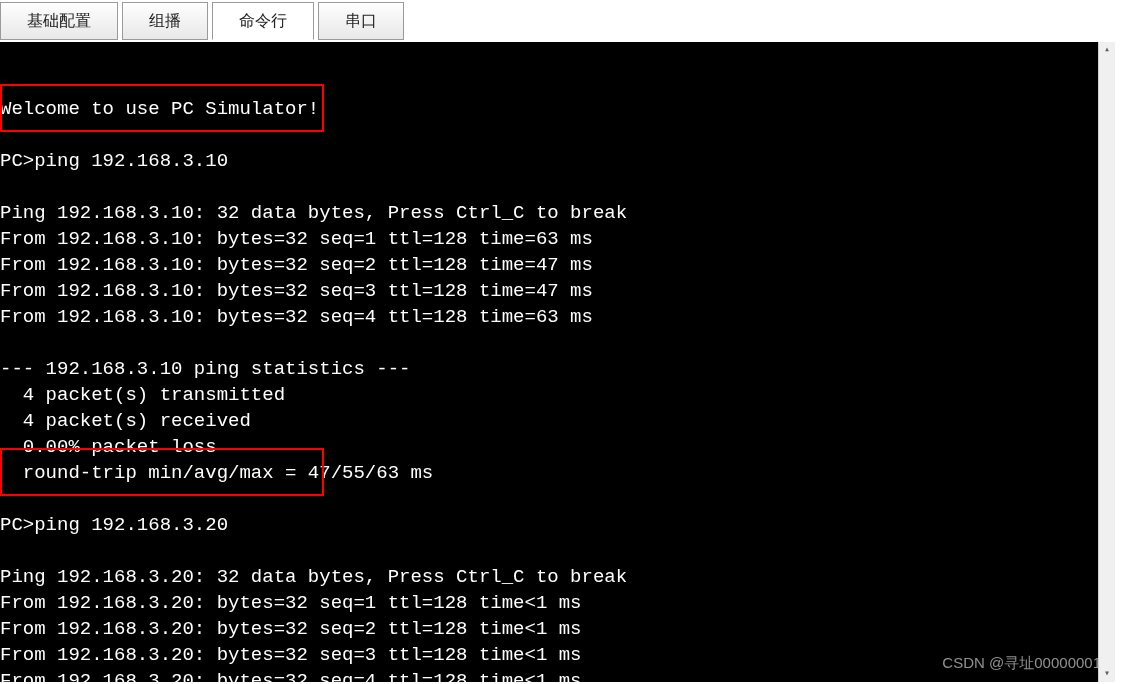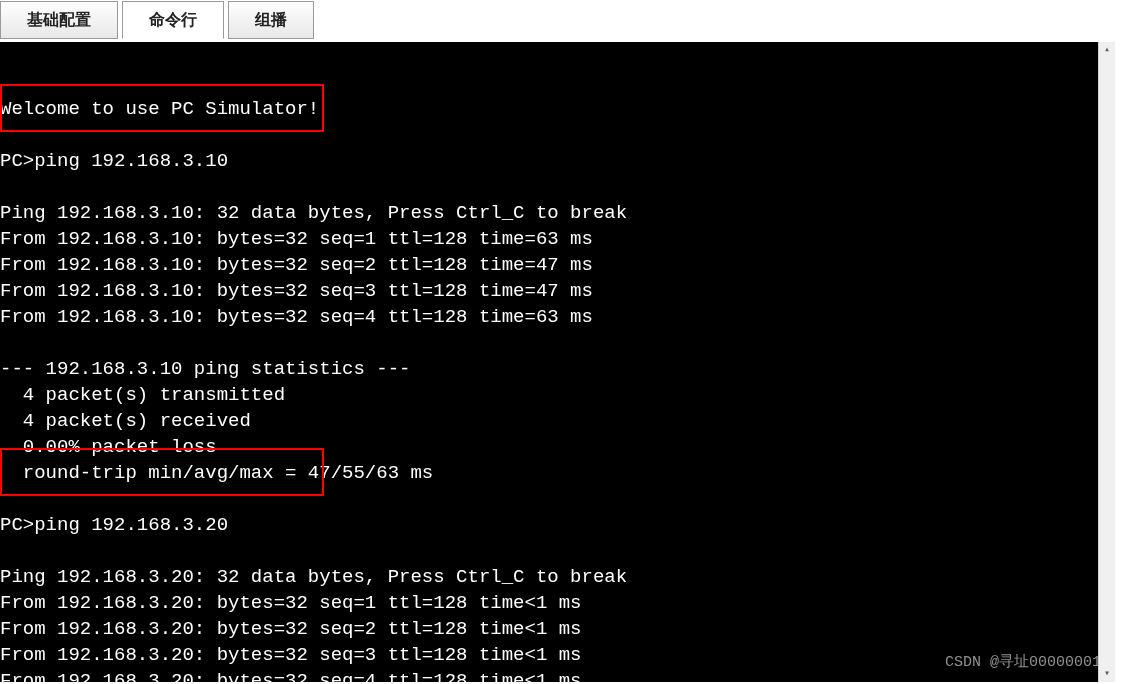--- a/index.html
+++ b/index.html
@@ -6,26 +6,25 @@
     margin: 0;
     padding: 0;
     width: 1129px;
     height: 684px;
     font-family: "Microsoft YaHei", "SimSun", Arial, sans-serif;
     background: #ffffff;
     overflow: hidden;
   }
   .tabs {
     display: flex;
-    align-items: center;
+    align-items: flex-end;
     height: 40px;
     padding-top: 0;
     background: #ffffff;
     border-bottom: none;
-    font-weight: bold;
   }
   .tab {
     height: 36px;
     line-height: 36px;
     padding: 0 26px;
     border: 1px solid #9a9a9a;
     background: linear-gradient(#fefefe, #e8e8e8);
     font-size: 16px;
     color: #222;
     margin-right: 4px;
@@ -78,32 +77,33 @@
     justify-content: center;
     font-size: 10px;
     color: #606060;
     cursor: pointer;
   }
   .watermark {
     position: absolute;
     right: 14px;
     bottom: 6px;
     color: rgba(220,220,220,0.65);
-    font-family: Liberation Mono, monospace;
+    font-family: Liberation Sans, sans-serif;
     font-size: 15px;
     pointer-events: none;
   }
 </style>
 </head>
 <body>
 
 <div class="tabs">
   <div class="tab">基础配置</div>
+  <div class="tab">组播</div>
   <div class="tab active">命令行</div>
-  <div class="tab">组播</div>
+  <div class="tab">串口</div>
 </div>
 
 <div class="terminal-wrap">
   <div class="terminal" id="term-lines"><div>Welcome to use PC Simulator!</div><div>&nbsp;</div><div>PC&gt;ping 192.168.3.10</div><div>&nbsp;</div><div>Ping 192.168.3.10: 32 data bytes, Press Ctrl_C to break</div><div>From 192.168.3.10: bytes=32 seq=1 ttl=128 time=63 ms</div><div>From 192.168.3.10: bytes=32 seq=2 ttl=128 time=47 ms</div><div>From 192.168.3.10: bytes=32 seq=3 ttl=128 time=47 ms</div><div>From 192.168.3.10: bytes=32 seq=4 ttl=128 time=63 ms</div><div>&nbsp;</div><div>--- 192.168.3.10 ping statistics ---</div><div>  4 packet(s) transmitted</div><div>  4 packet(s) received</div><div>  0.00% packet loss</div><div>  round-trip min/avg/max = 47/55/63 ms</div><div>&nbsp;</div><div>PC&gt;ping 192.168.3.20</div><div>&nbsp;</div><div>Ping 192.168.3.20: 32 data bytes, Press Ctrl_C to break</div><div>From 192.168.3.20: bytes=32 seq=1 ttl=128 time&lt;1 ms</div><div>From 192.168.3.20: bytes=32 seq=2 ttl=128 time&lt;1 ms</div><div>From 192.168.3.20: bytes=32 seq=3 ttl=128 time&lt;1 ms</div><div>From 192.168.3.20: bytes=32 seq=4 ttl=128 time&lt;1 ms</div></div>
 
   <div class="highlight-box" style="top:42px;left:0px;width:320px;height:44px;"></div>
   <div class="highlight-box" style="top:406px;left:0px;width:320px;height:44px;"></div>
 
   <div class="scrollbar">
     <div class="scroll-arrow">▴</div>

